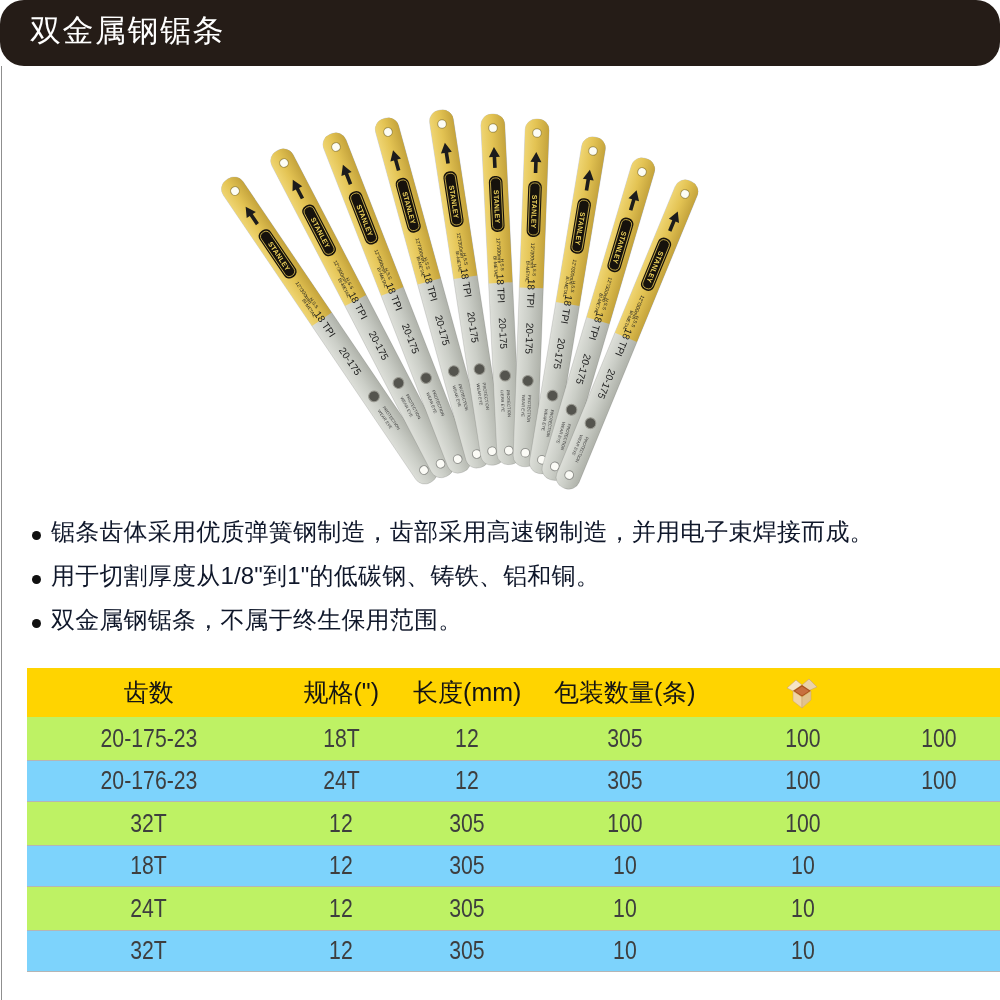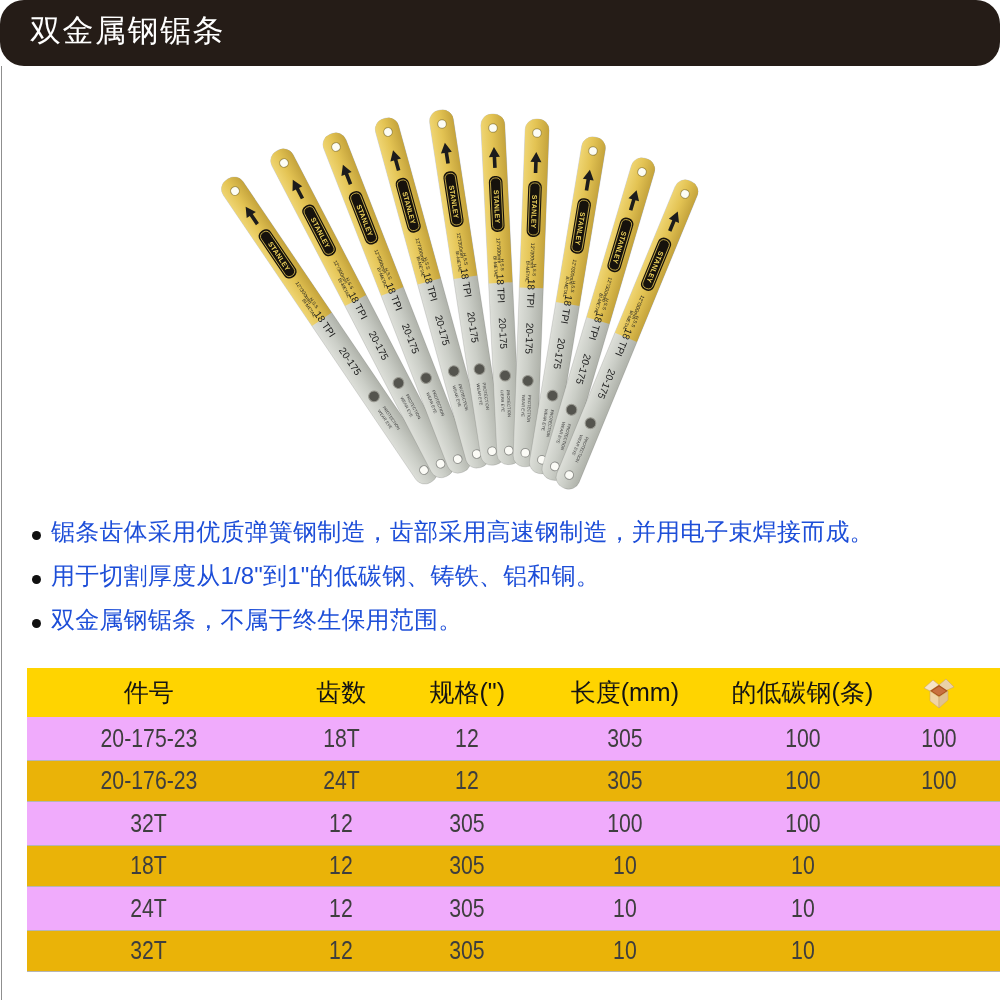--- a/index.html
+++ b/index.html
@@ -24,41 +24,41 @@
   }
   
   #blades-svg{position:absolute;top:0;left:0;}
   
   .features{
     position:absolute;top:516px;left:26px;width:960px;
     list-style:none;margin:0;padding:0;
   }
   .features li{
     display:flex;align-items:flex-start;height:44px;
-    font-size:24px;color:#1d4ed8;letter-spacing:0.2px;
+    font-size:24px;color:#0f172a;letter-spacing:0.2px;
   }
   .features .dot{
     flex:0 0 9px;width:9px;height:9px;border-radius:50%;
     background:#101010;margin:15px 10px 0 6px;
   }
   
   .spec-table{position:absolute;top:668px;left:27px;width:973px;}
   .grid-row{
     display:grid;
     grid-template-columns:25% 14.6% 11.3% 21.1% 15.4% 12.6%;
     align-items:center;
   }
   .thead{height:49px;background:#FFD400;}
   .thead .cell{
     text-align:center;font-size:25px;color:#141414;font-weight:500;
   }
   .thead .cell.icon-cell{display:flex;justify-content:center;align-items:center;}
-  .tbody .grid-row{height:42.5px;box-sizing:border-box;background:#f0abfc;}
+  .tbody .grid-row{height:42.5px;box-sizing:border-box;background:#bef264;}
   .tbody .grid-row.alt{
-    background:#eab308;
+    background:#7dd3fc;
     border-top:1px solid #B5B5B5;border-bottom:1px solid #B5B5B5;
   }
   .tbody .cell{text-align:center;font-size:25px;color:#3E3E3E;}
   .tbody .cell span{display:inline-block;transform:scaleX(.85);}
 </style>
 </head>
 <body>
 
 <div class="page">
 
@@ -301,25 +301,24 @@
         <span>用于切割厚度从1/8"到1"的低碳钢、铸铁、铝和铜。</span>
       </li>
       <li>
         <span class="dot"></span>
         <span>双金属钢锯条，不属于终生保用范围。</span>
       </li>
     </ul>
 
   <div class="spec-table">
     <div class="grid-row thead">
-        <div class="cell">件号</div>
         <div class="cell">齿数</div>
         <div class="cell">规格(")</div>
         <div class="cell">长度(mm)</div>
-        <div class="cell">的低碳钢(条)</div>
+        <div class="cell">包装数量(条)</div>
         <div class="cell icon-cell">
           <svg width="42" height="36" viewBox="0 0 42 36">
             <polygon points="6,13 15,5 21,10 12,16" fill="#F6E4C5" stroke="#C9A36B" stroke-width="0.6"></polygon>
             <polygon points="21,10 28,4 36,12 27,16" fill="#EAD2A8" stroke="#C9A36B" stroke-width="0.6"></polygon>
             <polygon points="12,16 21,10 30,16 21,22" fill="#A9511F"></polygon>
             <polygon points="14,16 21,11.5 28,16 21,20.5" fill="#C8703F"></polygon>
             <polygon points="12,16 21,22 21,33 12,26" fill="#F0D4A6" stroke="#C9A36B" stroke-width="0.5"></polygon>
             <polygon points="21,22 30,16 30,25 21,33" fill="#E1C28E" stroke="#C9A36B" stroke-width="0.5"></polygon>
           </svg>
         </div>

